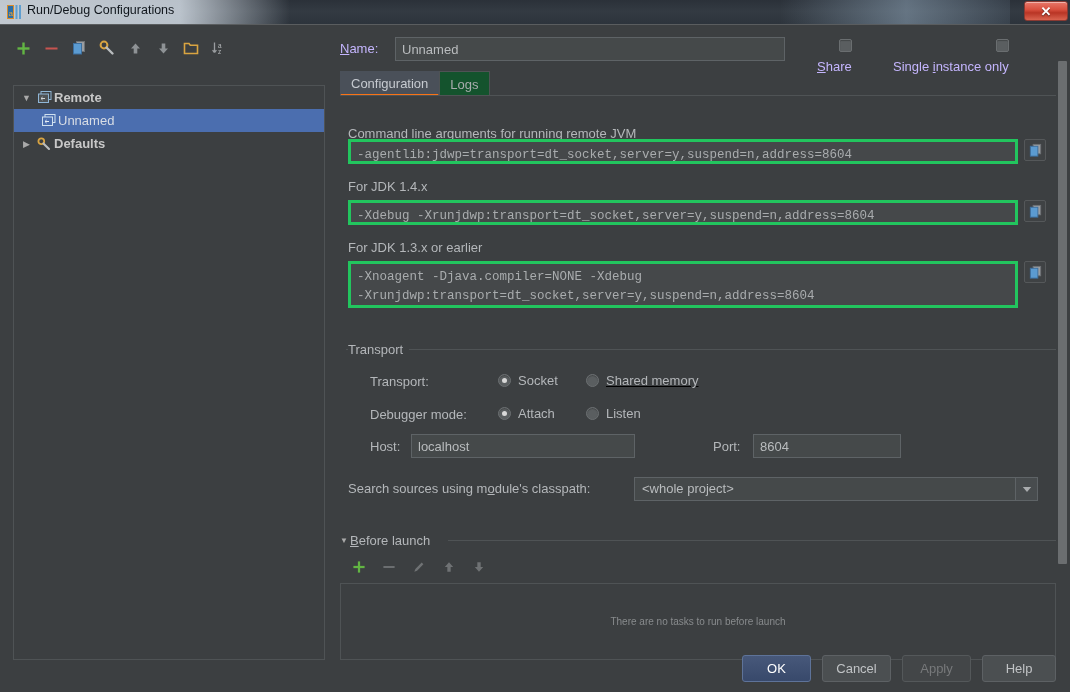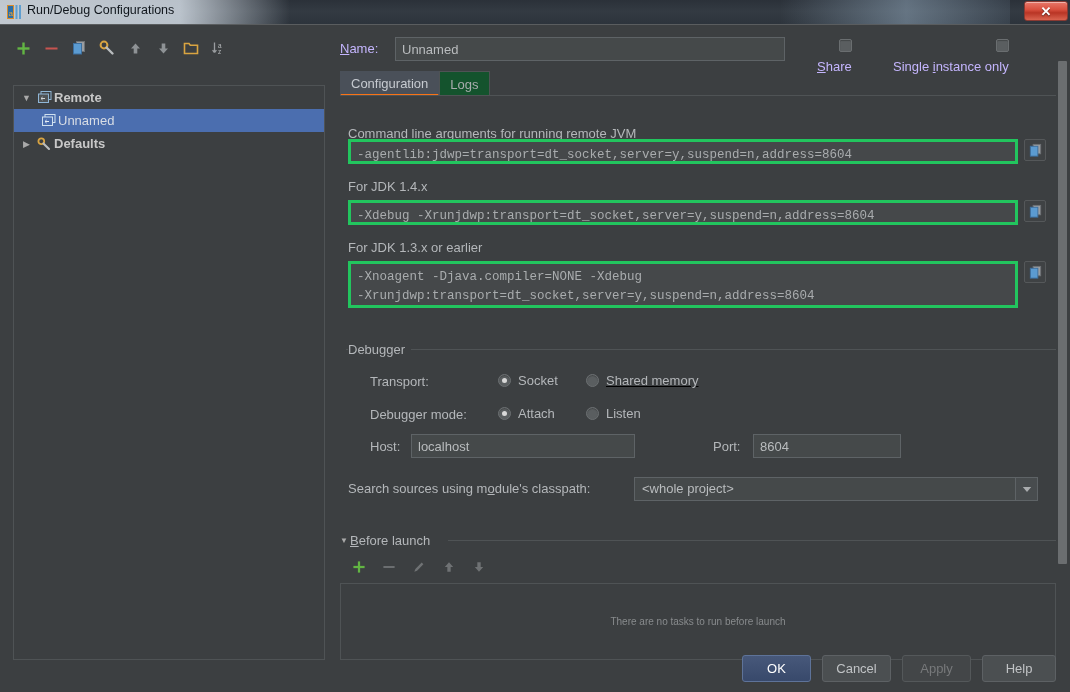--- a/index.html
+++ b/index.html
@@ -357,21 +357,21 @@
     <span class="fld-label" style="left:10px; top:215px;">For JDK 1.3.x or earlier</span>
     <div class="mono-field" style="left:10px; top:236px; width:670px; height:47px;">-Xnoagent -Djava.compiler=NONE -Xdebug
 -Xrunjdwp:transport=dt_socket,server=y,suspend=n,address=8604</div>
     <div class="copy-btn" style="left:686px; top:236px;">
       <svg width="15" height="15" viewBox="0 0 16 16">
         <rect x="5.5" y="1.5" width="8" height="10" fill="#9a9da0" stroke="#6e7275" stroke-width="1"></rect>
         <rect x="2.5" y="3.5" width="8" height="10.5" fill="#5b9bd1" stroke="#3d6f9e" stroke-width="1"></rect>
       </svg>
     </div>
 
-    <span id="settings-label">Debugger</span>
+    <span id="settings-label">Transport</span>
     <div id="settings-line"></div>
 
     <span class="row-label" style="left:32px; top:349px;">Transport:</span>
     <div class="radio-wrap" style="left:160px; top:348px;">
       <span class="radio checked"></span>
       <span class="radio-label">Socket</span>
     </div>
     <div class="radio-wrap" style="left:248px; top:348px;text-decoration:underline;">
       <span class="radio"></span>
       <span class="radio-label">Shared memory</span>

